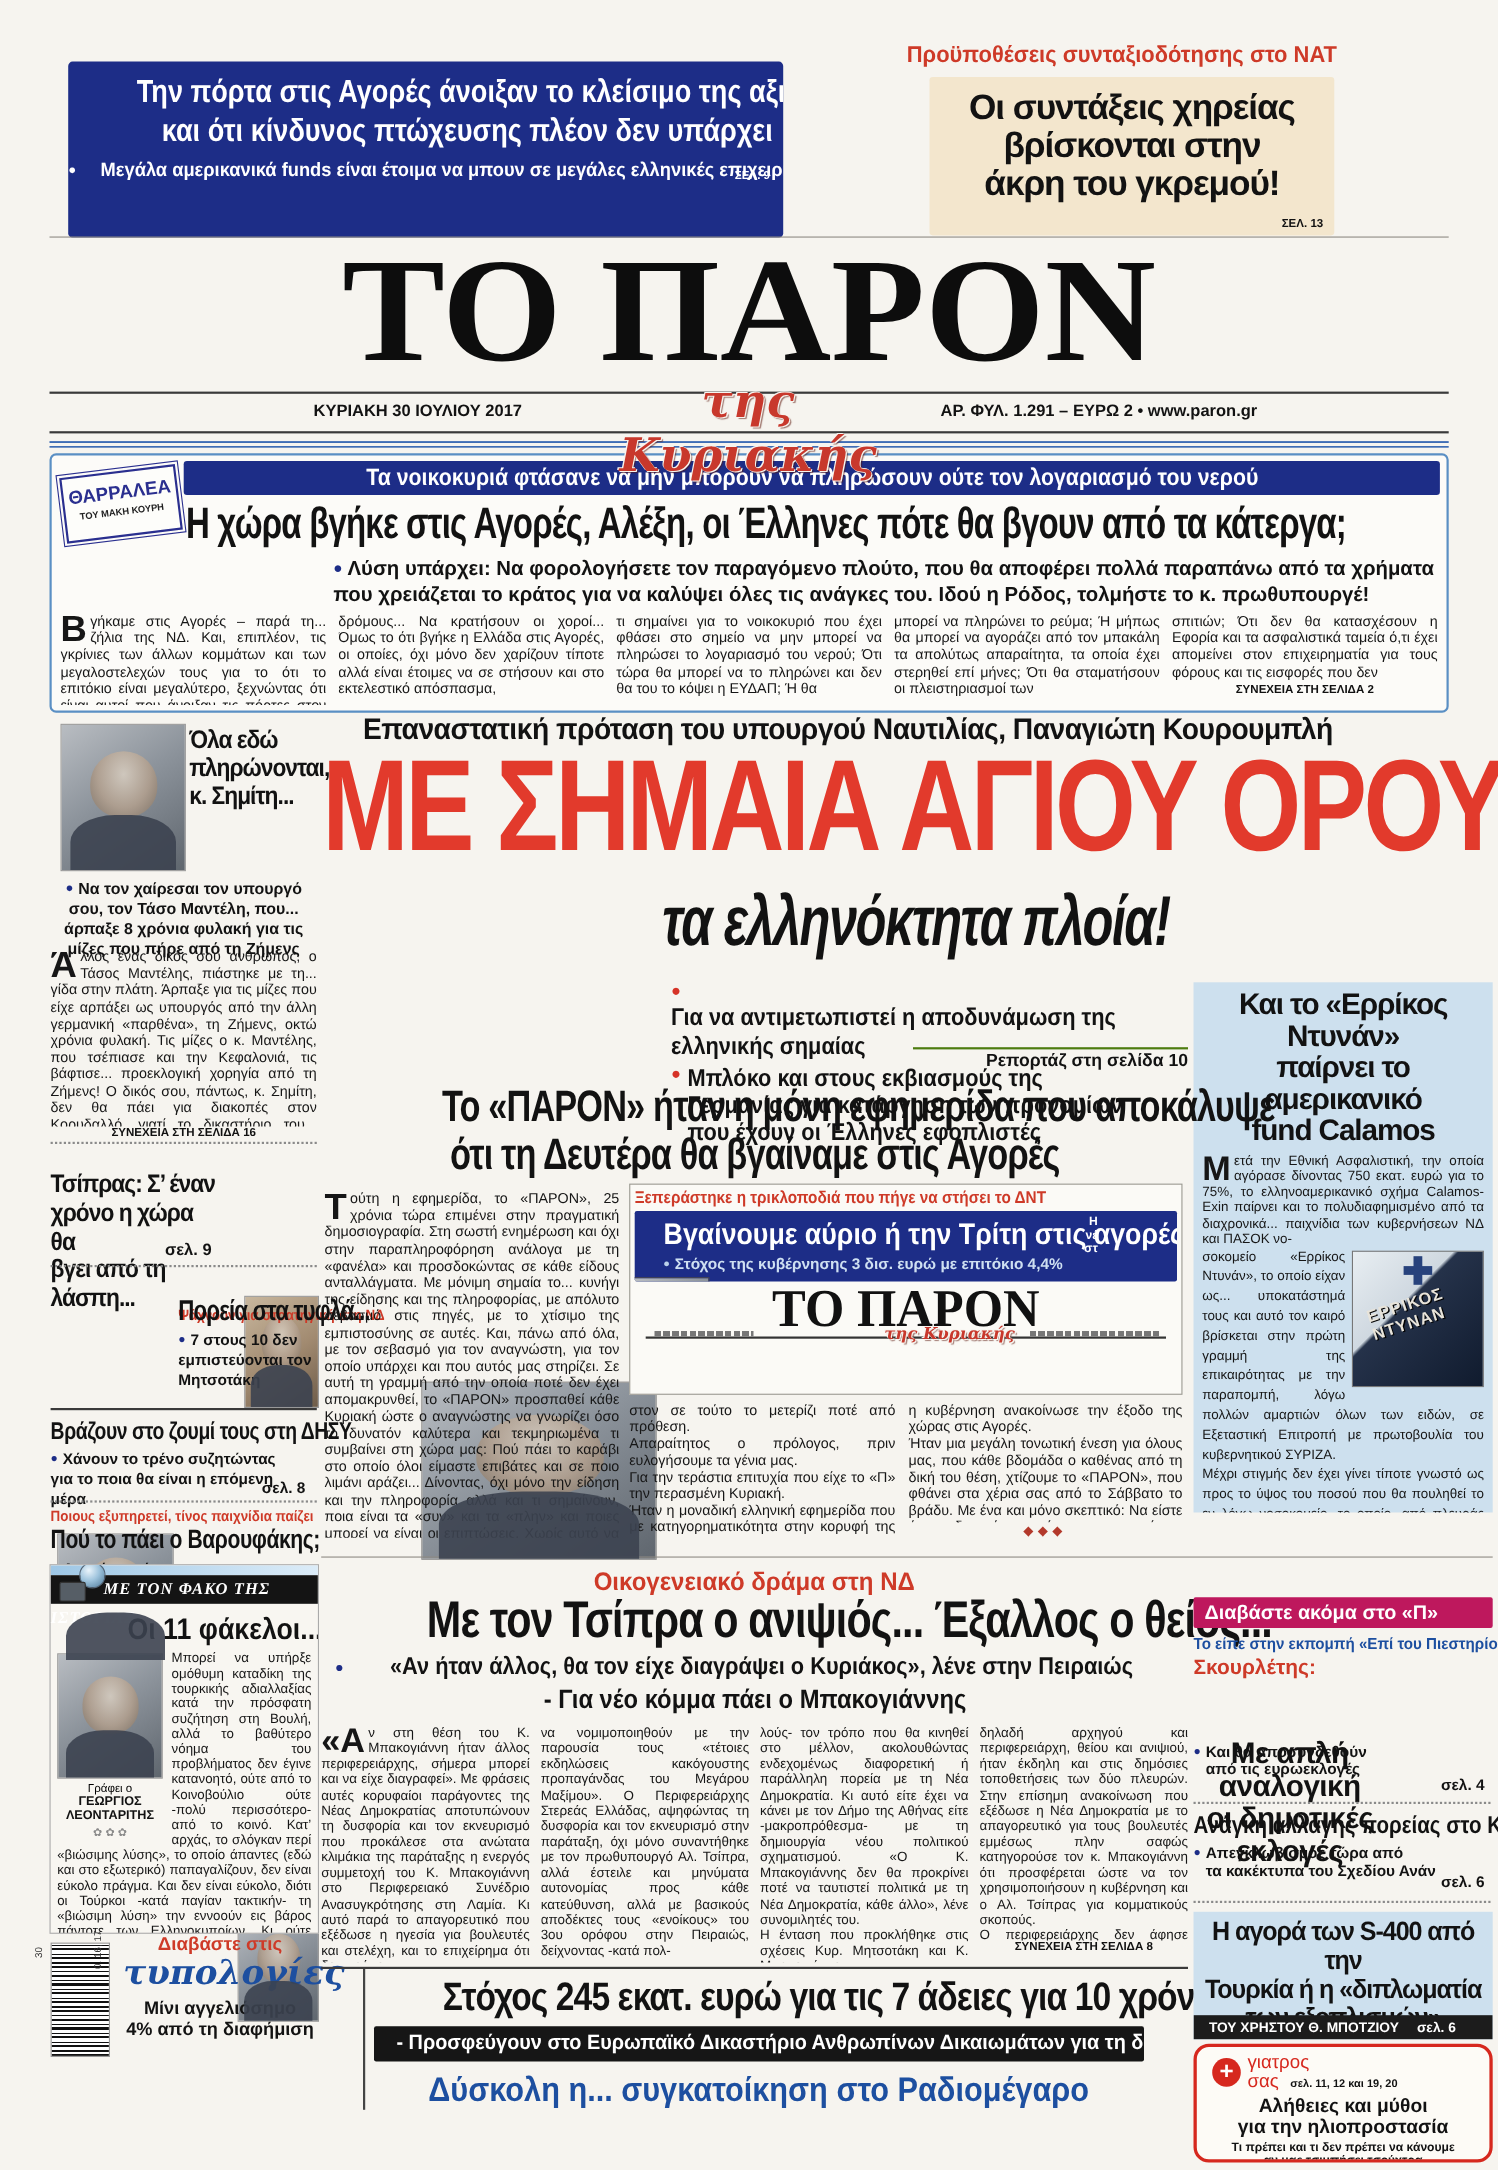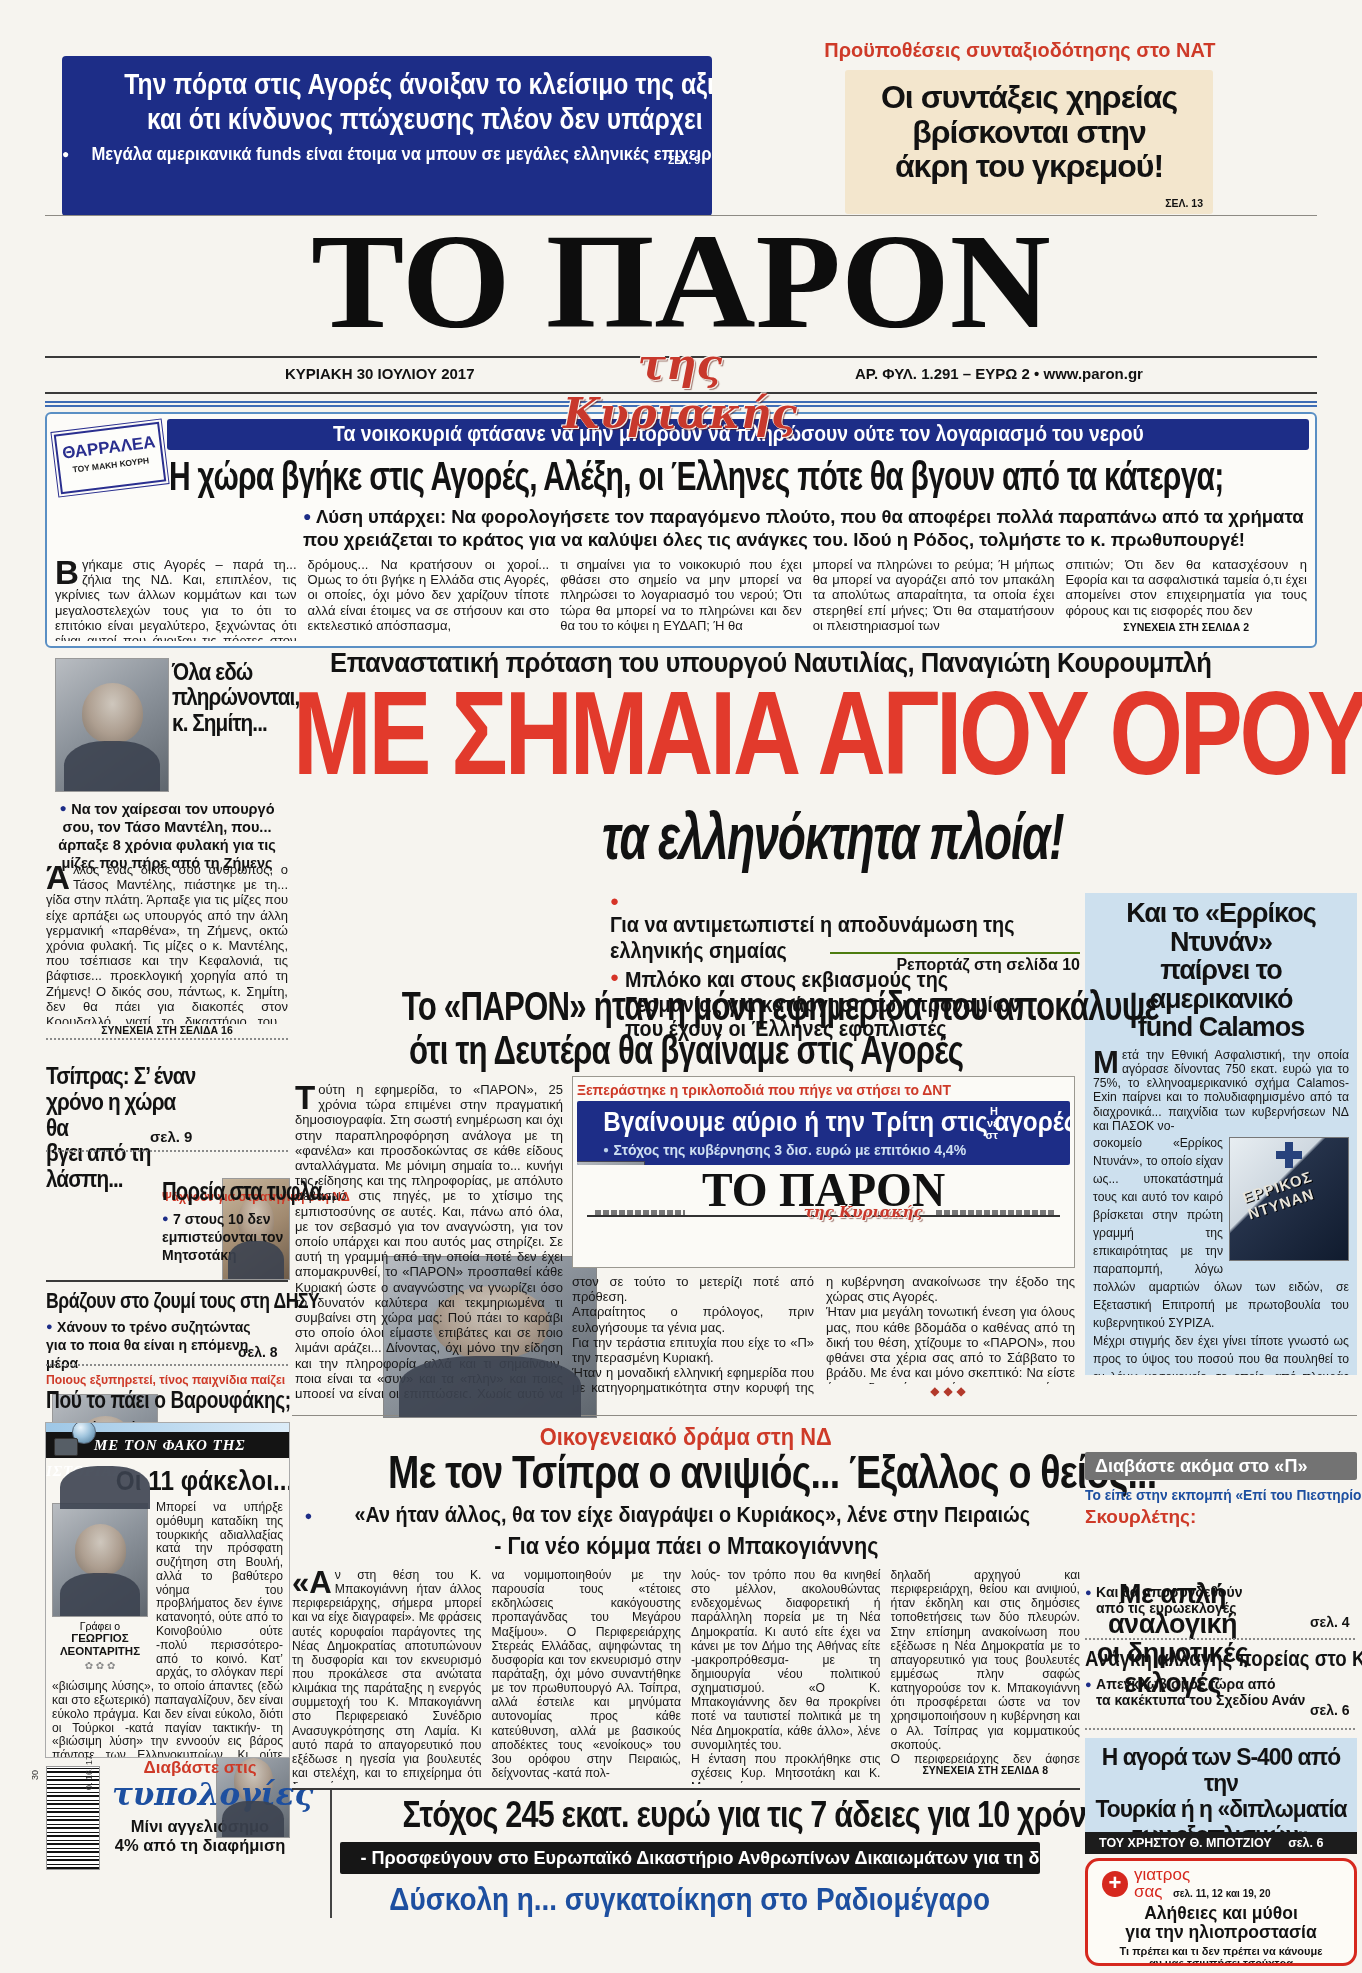--- a/index.html
+++ b/index.html
@@ -296,21 +296,21 @@
   <div class="abs center nowrap" style="left:340px;top:1794px;width:700px;">
     <span class="sxc s85 hb" style="font-size:36px;letter-spacing:-1px;">Στόχος 245 εκατ. ευρώ για τις 7 άδειες για 10 χρόνια</span>
   </div>
   <div class="abs center nowrap" style="left:340px;top:1842px;width:700px;height:32px;background:#161616;border-radius:2px;overflow:hidden;">
     <span class="sxc s95 white hb" style="font-size:19px;line-height:32px;color:#fff;">- Προσφεύγουν στο Ευρωπαϊκό Δικαστήριο Ανθρωπίνων Δικαιωμάτων για τη δημοπρασία</span>
   </div>
   <div class="abs center nowrap" style="left:340px;top:1882px;width:700px;">
     <span class="sxc s90" style="font-size:31px;font-weight:bold;color:#1d4fa0;">Δύσκολη η... συγκατοίκηση στο Ραδιομέγαρο</span>
   </div>
 
-  <div class="abs" style="left:1085px;top:1452px;width:272px;height:28px;background:#737373;border-radius:2px;">
+  <div class="abs" style="left:1085px;top:1452px;width:272px;height:28px;background:#be185d;border-radius:2px;">
     <span class="white hb" style="font-size:18px;line-height:28px;margin-left:10px;color:#fff;">Διαβάστε ακόμα στο «Π»</span>
   </div>
   <div class="abs nowrap" style="left:1085px;top:1486px;width:272px;"><span class="sx s95" style="font-size:14.5px;font-weight:bold;color:#1d4fa0;">Το είπε στην εκπομπή «Επί του Πιεστηρίου»</span></div>
   <div class="abs kick" style="left:1085px;top:1506px;font-size:19px;">Σκουρλέτης:</div>
   <div class="abs preline hb" style="left:1085px;top:1580px;width:175px;font-size:27px;line-height:1.1;letter-spacing:-0.5px;text-align:center;">Με απλή αναλογική
 οι δημοτικές εκλογές</div>
 
   <div class="abs" style="left:1085px;top:1584px;width:175px;">
     <span class="dot dot-blue" style="font-size:11px;">●</span>
     <span class="hb preline" style="font-size:14px;line-height:1.15;display:inline-block;vertical-align:top;">Και θα αποσυνδεθούν

